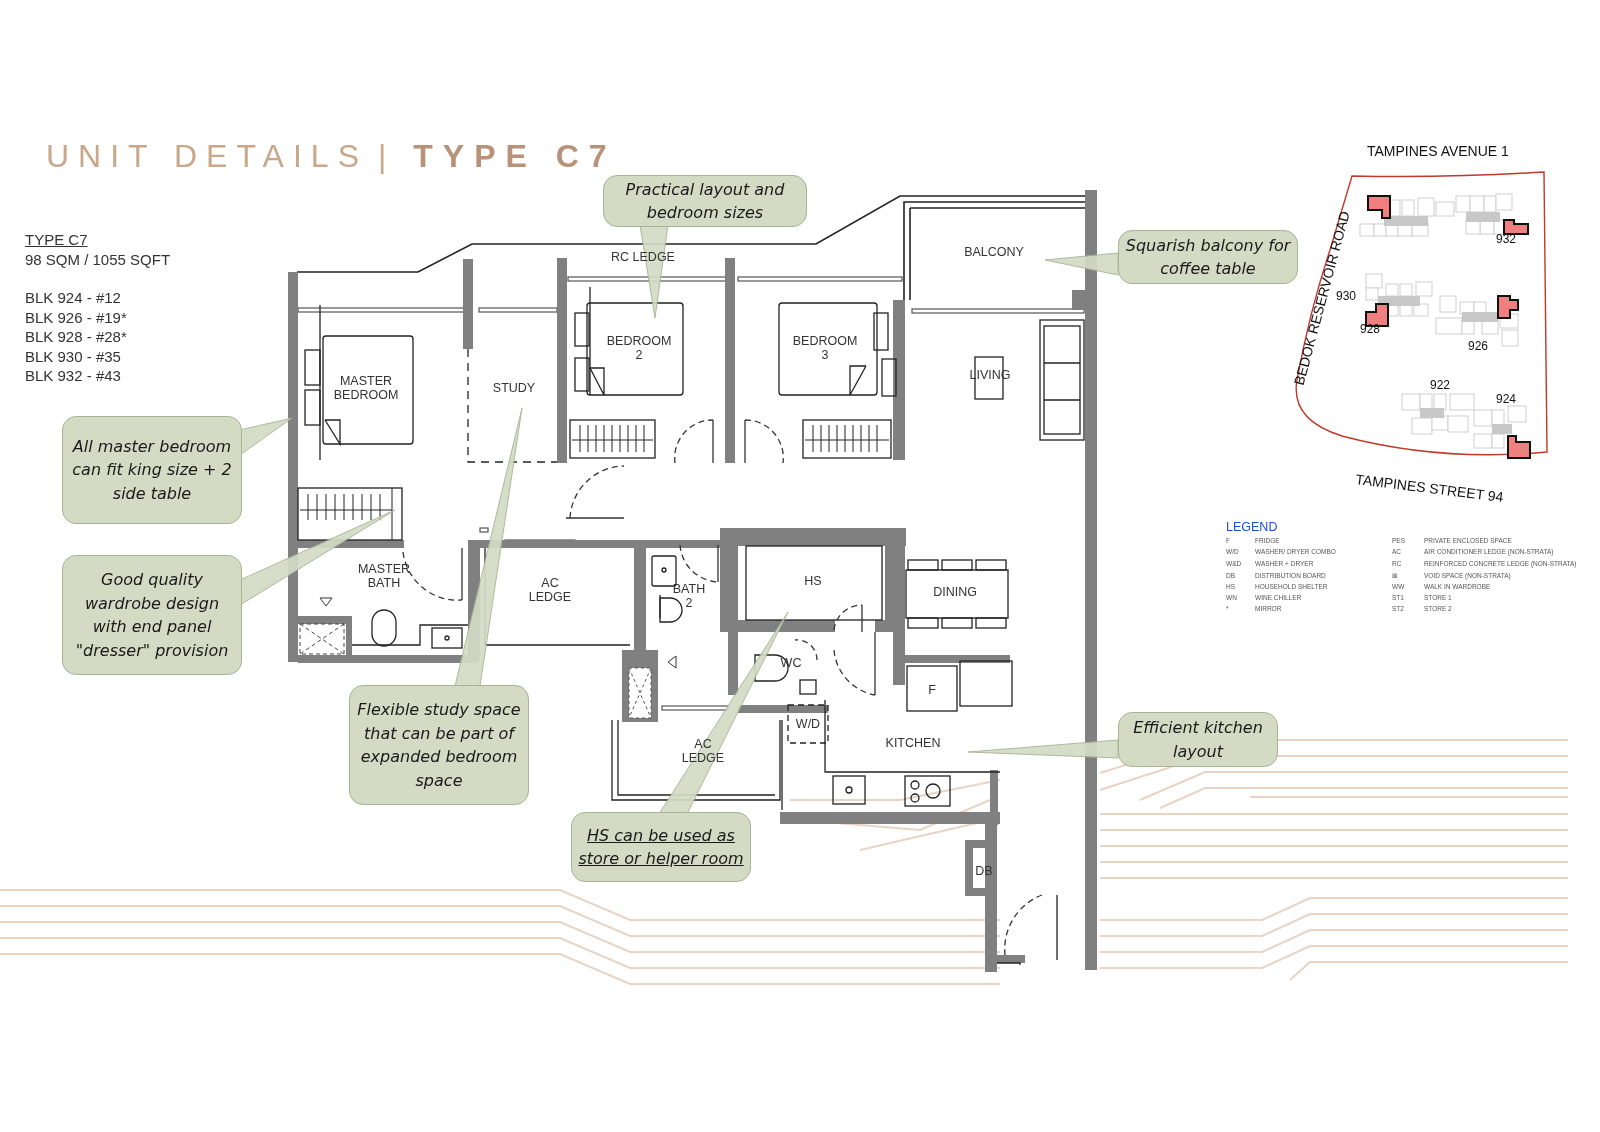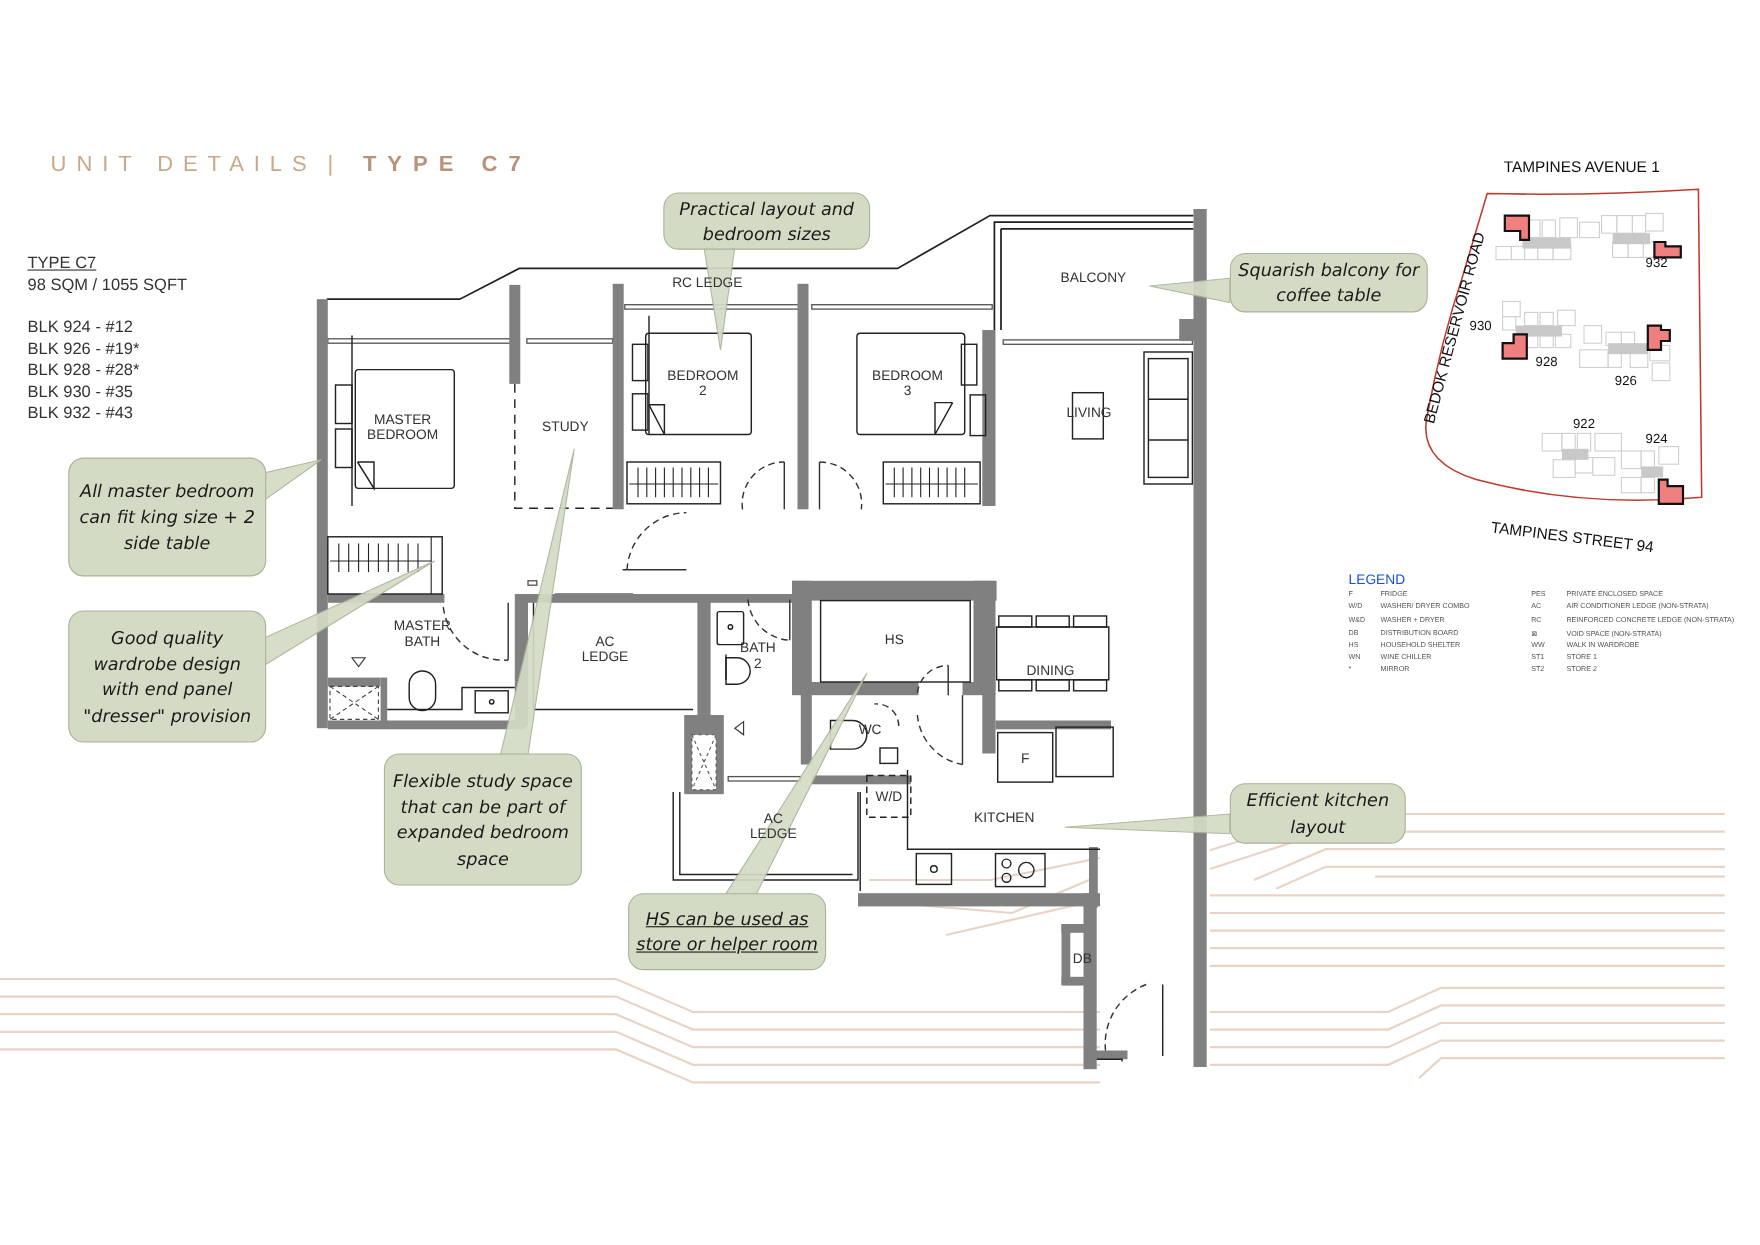--- a/index.html
+++ b/index.html
@@ -1,18 +1,18 @@
 <!DOCTYPE html>
 <html><head>
 <meta charset="utf-8">
 <style>
   html,body{margin:0;padding:0;background:#ffffff;}
   body{width:1600px;height:1132px;position:relative;overflow:hidden;font-family:"Liberation Sans",sans-serif;color:#222;}
   .abs{position:absolute;}
-  .title{left:46px;top:138px;font-size:20px;letter-spacing:9px;color:#c9a88a;font-weight:300;white-space:nowrap;}
+  .title{left:46px;top:138px;font-size:32px;letter-spacing:9px;color:#c9a88a;font-weight:300;white-space:nowrap;}
   .title .sep{margin:0 18px 0 10px;}
   .title .type{font-weight:bold;color:#b8937a;letter-spacing:10px;}
   .info{left:25px;top:230px;font-size:15px;line-height:19.5px;color:#333;}
   .info .u{text-decoration:underline;}
   .info .gap{height:19px;}
   svg.plan{position:absolute;left:0;top:0;}
   .bubble{position:absolute;background:#d3dbc4;border:1.5px solid #a9b396;border-radius:14px;font-family:"DejaVu Sans",sans-serif;font-style:italic;color:#1a1a1a;text-align:center;font-size:16px;line-height:23.5px;display:flex;align-items:center;justify-content:center;box-sizing:border-box;padding:4px 6px;}
   .rl{position:absolute;font-size:12.5px;color:#333;text-align:center;line-height:14px;font-family:"Liberation Sans",sans-serif;}
   .road{position:absolute;font-size:14px;color:#111;white-space:nowrap;}
   .blk{position:absolute;font-size:12px;color:#111;}
@@ -350,44 +350,44 @@
 <div class="rl" style="left:780px;top:334px;width:90px;white-space:pre-line;">BEDROOM
 3</div>
 <div class="rl" style="left:960px;top:368px;width:60px;">LIVING</div>
 <div class="rl" style="left:350px;top:562px;width:68px;white-space:pre-line;">MASTER
 BATH</div>
 <div class="rl" style="left:515px;top:576px;width:70px;white-space:pre-line;">AC
 LEDGE</div>
 <div class="rl" style="left:664px;top:582px;width:50px;white-space:pre-line;">BATH
 2</div>
 <div class="rl" style="left:790px;top:574px;width:46px;">HS</div>
-<div class="rl" style="left:920px;top:585px;width:70px;margin-top:18px;">DINING</div>
+<div class="rl" style="left:920px;top:585px;width:70px;">DINING</div>
 <div class="rl" style="left:776px;top:656px;width:30px;">WC</div>
 <div class="rl" style="left:920px;top:683px;width:24px;">F</div>
 <div class="rl" style="left:790px;top:717px;width:36px;">W/D</div>
 <div class="rl" style="left:670px;top:737px;width:66px;white-space:pre-line;">AC
 LEDGE</div>
 <div class="rl" style="left:875px;top:736px;width:76px;">KITCHEN</div>
 <div class="rl" style="left:972px;top:864px;width:24px;">DB</div>
 
-<div class="bubble" style="left:603px;top:175px;width:188px;height:52px;">Practical layout and bedroom sizes</div>
+<div class="bubble" style="left:603px;top:175px;width:204px;height:52px;">Practical layout and bedroom sizes</div>
 <div class="bubble" style="left:1118px;top:230px;width:180px;height:54px;">Squarish balcony for coffee table</div>
 <div class="bubble" style="left:62px;top:416px;width:180px;height:108px;">All master bedroom can fit king size + 2 side table</div>
 <div class="bubble" style="left:62px;top:555px;width:180px;height:120px;">Good quality wardrobe design with end panel "dresser" provision</div>
 <div class="bubble" style="left:349px;top:685px;width:180px;height:120px;">Flexible study space that can be part of expanded bedroom space</div>
 <div class="bubble" style="left:571px;top:812px;width:180px;height:70px;text-decoration:underline;">HS can be used as store or helper room</div>
 <div class="bubble" style="left:1118px;top:712px;width:160px;height:55px;">Efficient kitchen layout</div>
 
 <div class="road" style="left:1367px;top:143px;">TAMPINES AVENUE 1</div>
 <div class="road" style="left:1232px;top:290px;transform:rotate(-75deg);transform-origin:center;">BEDOK RESERVOIR ROAD</div>
 <div class="road" style="left:1355px;top:480px;transform:rotate(7deg);">TAMPINES STREET 94</div>
 
 <div class="blk" style="left:1336px;top:242px;margin-top:47px;">930</div>
 <div class="blk" style="left:1496px;top:232px;">932</div>
-<div class="blk" style="left:1396px;top:322px;">928</div>
+<div class="blk" style="left:1360px;top:322px;">928</div>
 <div class="blk" style="left:1468px;top:339px;text-align:right;">926</div>
 <div class="blk" style="left:1430px;top:378px;">922</div>
 <div class="blk" style="left:1496px;top:392px;">924</div>
 
 <div class="abs legend">LEGEND</div>
 <div class="legend-row" style="left:1226px;top:537px;"><span style="width:29px">F</span><span>FRIDGE</span></div>
 <div class="legend-row" style="left:1226px;top:548px;"><span style="width:29px">W/D</span><span>WASHER/ DRYER COMBO</span></div>
 <div class="legend-row" style="left:1226px;top:560px;"><span style="width:29px">W&amp;D</span><span>WASHER + DRYER</span></div>
 <div class="legend-row" style="left:1226px;top:572px;"><span style="width:29px">DB</span><span>DISTRIBUTION BOARD</span></div>
 <div class="legend-row" style="left:1226px;top:583px;"><span style="width:29px">HS</span><span>HOUSEHOLD SHELTER</span></div>

